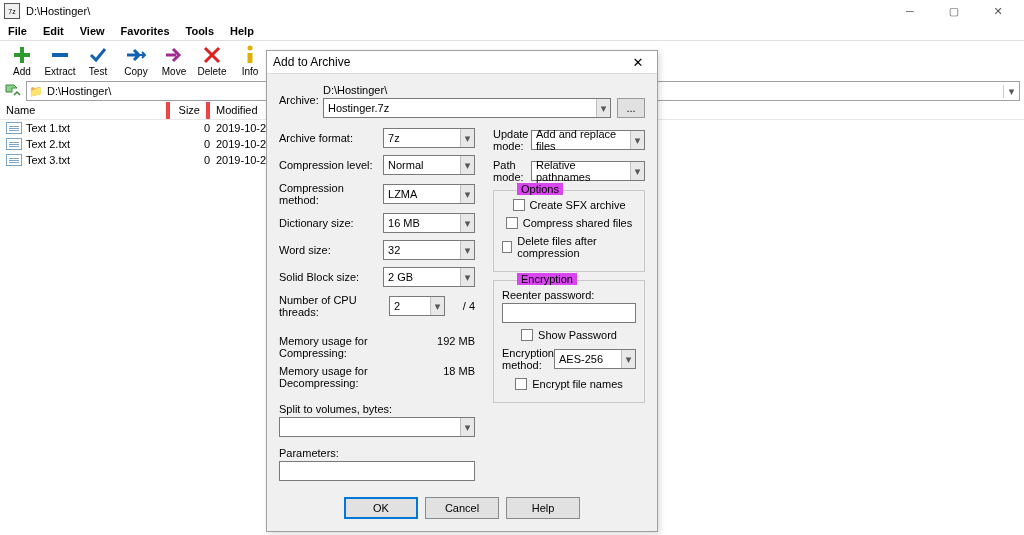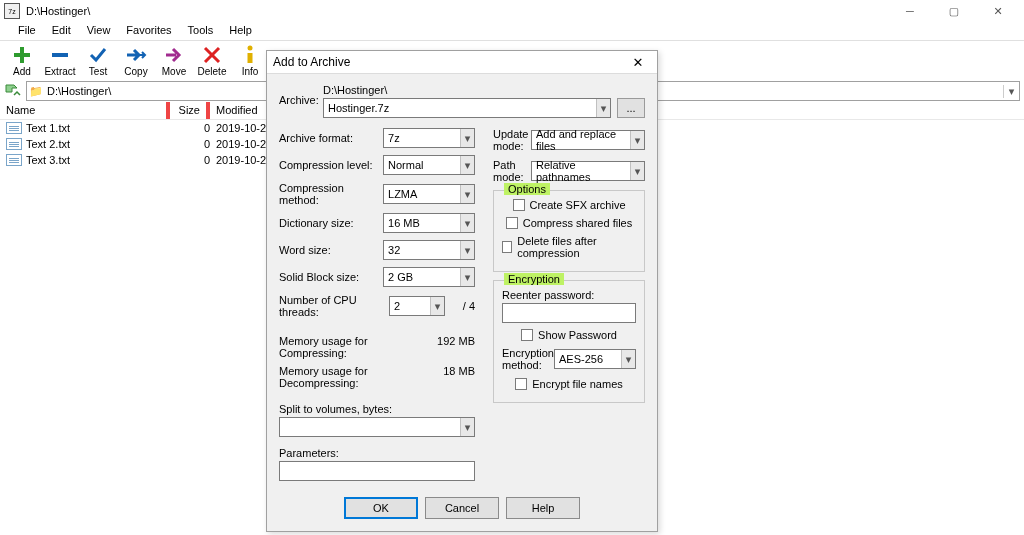--- a/index.html
+++ b/index.html
@@ -5,21 +5,21 @@
   * { box-sizing: border-box; margin: 0; padding: 0; }
   body { font-family: "Segoe UI", Tahoma, sans-serif; font-size: 11px; color: #000; background: #fff; width: 1024px; height: 535px; overflow: hidden; position: relative; }
 
   
   .titlebar { height: 22px; display: flex; align-items: center; padding: 0 4px; background: #fff; }
   .titlebar .app-icon { width: 16px; height: 16px; border: 1px solid #555; font-size: 7px; display: flex; align-items: center; justify-content: center; margin-right: 6px; background:#f0f0f0;}
   .titlebar .title { flex: 1; }
   .win-controls { display: flex; }
   .win-controls div { width: 44px; height: 22px; display: flex; align-items: center; justify-content: center; color: #555; }
 
-  .menubar { height: 18px; display: flex; align-items: flex-start; padding: 0 10px; gap: 0; }
+  .menubar { height: 18px; display: flex; align-items: center; padding: 0 0; gap: 0; font-weight: bold; }
   .menubar span { padding: 2px 8px; }
 
   .toolbar { height: 40px; display: flex; align-items: flex-start; padding: 2px 4px; gap: 2px; border-top:1px solid #e0e0e0; }
   .tool { width: 36px; display: flex; flex-direction: column; align-items: center; gap: 1px; padding:2px 0; }
   .tool .ico { width: 22px; height: 20px; display:flex; align-items:center; justify-content:center; }
   .tool .lbl { font-size: 10px; }
 
   .pathbar { height: 22px; display:flex; align-items:center; padding:0 4px; gap:4px; }
   .pathbar .up { width:18px; height:18px; display:flex; align-items:center; justify-content:center;}
   .pathbox { flex:1; border:1px solid #a0a0a0; height:20px; display:flex; align-items:center; background:#fff;}
@@ -69,21 +69,21 @@
 
   .wide .combo{width:114px;}
 
   .memrow{display:flex;margin-bottom:6px;}
   .memrow .lab{flex:1;}
   .memrow .val{width:50px;text-align:right;}
 
   .fullcombo{width:100%;}
 
   .group{border:1px solid #c8c8c8;padding:8px 8px 6px 8px;margin-bottom:8px;position:relative;}
-  .group .legend{position:absolute;top:-8px;left:10px;background:#bef264;padding:0 4px;}
+  .group .legend{position:absolute;top:-8px;left:23px;background:#d946ef;padding:0 4px;}
 
   .chk{display:flex;align-items:center;gap:5px;margin-bottom:6px;justify-content:center;}
   .chk .box{width:12px;height:12px;border:1px solid #7a7a7a;background:#fff;}
 
   .pwrow{margin-bottom:6px;}
   .pwrow .lab{display:block;margin-bottom:2px;}
 
   .dlg-buttons{display:flex;justify-content:center;gap:7px;padding:10px 0 12px;}
   .btn{width:74px;height:22px;border:1px solid #8a8a8a;background:#e1e1e1;display:flex;align-items:center;justify-content:center;}
   .btn.primary{border:1px solid #0078d7;box-shadow:0 0 0 1px #0078d7 inset;}

